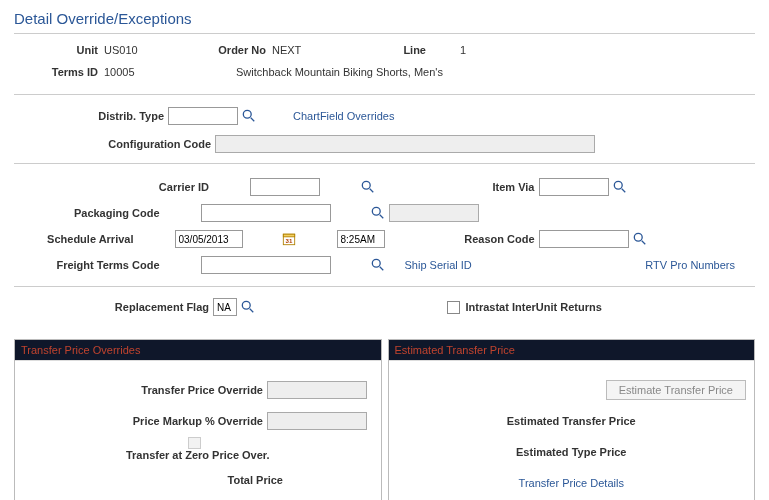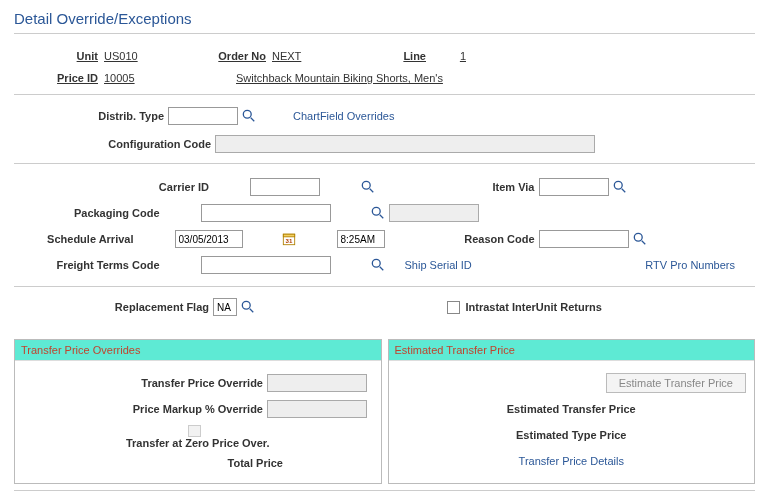--- a/index.html
+++ b/index.html
@@ -15,21 +15,21 @@
     color: #2b5797;
     font-size: 15px;
     font-weight: normal;
     padding: 4px 0 6px 0;
     border-bottom: 1px solid #ccc;
   }
   .hdr {
     padding: 10px 0 6px 0;
     border-bottom: 1px solid #ccc;
   }
-  .hdr-row { display: flex; align-items: flex-end; margin-bottom: 4px; height: 18px; text-decoration: underline;}
+  .hdr-row { display: flex; align-items: flex-start; margin-bottom: 4px; height: 18px;}
   .lbl-r { text-align: right; display: inline-block; }
   .val { display: inline-block; padding-left: 6px; }
   .distrib-row { padding: 12px 0 6px 0; display: flex; align-items: center; }
   .cfg-row { padding: 4px 0 10px 0; border-bottom: 1px solid #ccc; display:flex; align-items:center;}
   input.txt, input.txtro {
     font-family: inherit;
     font-size: 10px;
     height: 18px;
     padding: 0 3px;
     border: 1px solid #999;
@@ -49,28 +49,28 @@
   .link { color:#2b5797; cursor:pointer; }
   .mid { padding: 10px 0 8px 0; border-bottom:1px solid #ccc;}
   .mid-row { display:flex; align-items:center; height:26px; }
   .mid-left { width:50%; display:flex; align-items:center;gap:37px;}
   .mid-right { width:50%; display:flex; align-items:center;}
   .lower { padding: 8px 0 6px 0; }
   .rep-row { display:flex; align-items:center; height:24px; margin-bottom:20px;}
   .two-col { display:flex; gap:6px; }
   .panel { flex:1; border:1px solid #bbb; }
   .panel-title {
-    background:#5eead4;
+    background:#0f172a;
     color:#c0432e;
     padding:4px 6px;
     font-size:11px;
     border-bottom:1px solid #ddd;
   }
   .panel-body { padding:10px 8px 6px 8px; }
-  .prow { display:flex; align-items:center; height:24px; margin-bottom:2px;}
+  .prow { display:flex; align-items:center; height:24px; margin-bottom:2px;margin-top:7px;}
   .checkbox {
     width:13px;height:13px;border:1px solid #888;display:inline-block;margin-right:6px;
     background:#fff;cursor:pointer;
   }
   .btn {
     background:linear-gradient(#fefbe8,#f6e8a8);
     border:1px solid #b0a060;
     padding:3px 18px;
     font-family:inherit;font-size:11px;
     cursor:pointer;
@@ -95,21 +95,21 @@
 <div class="hdr">
   <div class="hdr-row">
     <span class="lbl-r" style="width:84px;font-weight:bold;">Unit</span>
     <span class="val" style="width:108px">US010</span>
     <span class="lbl-r" style="width:60px;font-weight:bold;">Order No</span>
     <span class="val" style="width:120px">NEXT</span>
     <span class="lbl-r" style="width:40px;font-weight:bold;">Line</span>
     <span class="val" style="width:40px;text-align:right;">1</span>
   </div>
   <div class="hdr-row">
-    <span class="lbl-r" style="width:84px;font-weight:bold;">Price ID</span>
+    <span class="lbl-r" style="width:84px;font-weight:bold;">Terms ID</span>
     <span class="val" style="width:108px">10005</span>
     <span class="val" style="padding-left:30px">Switchback Mountain Biking Shorts, Men's</span>
   </div>
 </div>
 
 <div class="distrib-row">
   <span class="lbl-r" style="width:150px;font-weight:bold;">Distrib. Type</span>
   <input class="txt" style="width: 70px; margin-left: 4px;" value="">
   <span class="mag">
     <svg viewBox="0 0 16 16">

